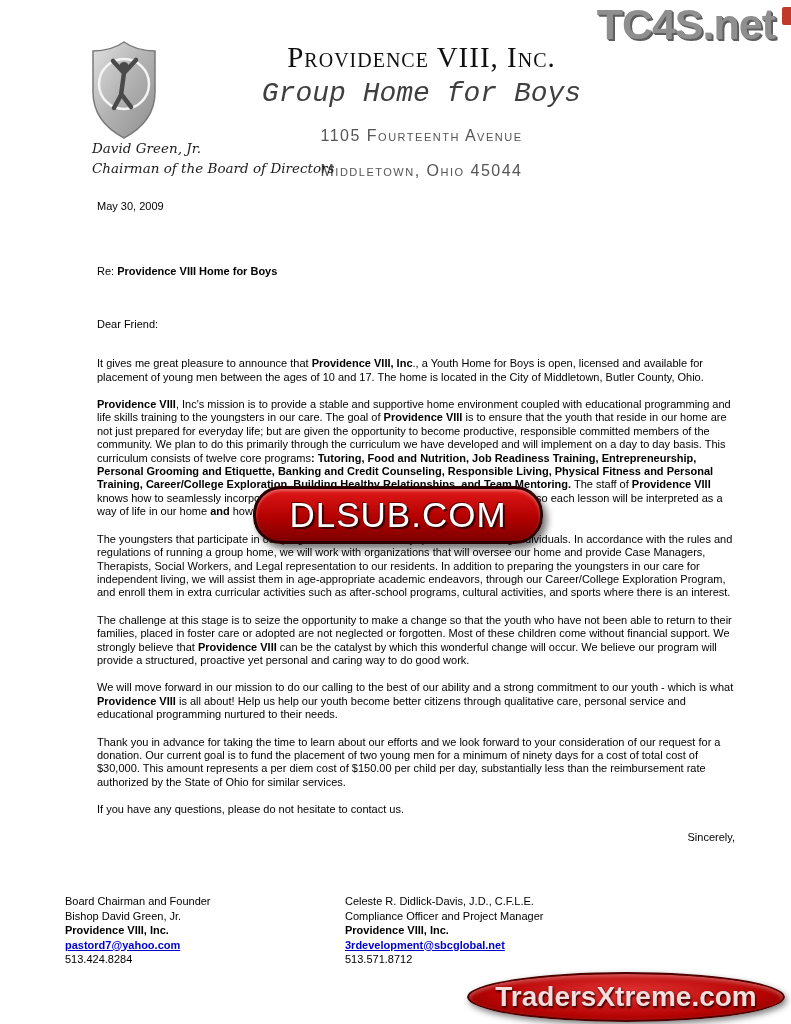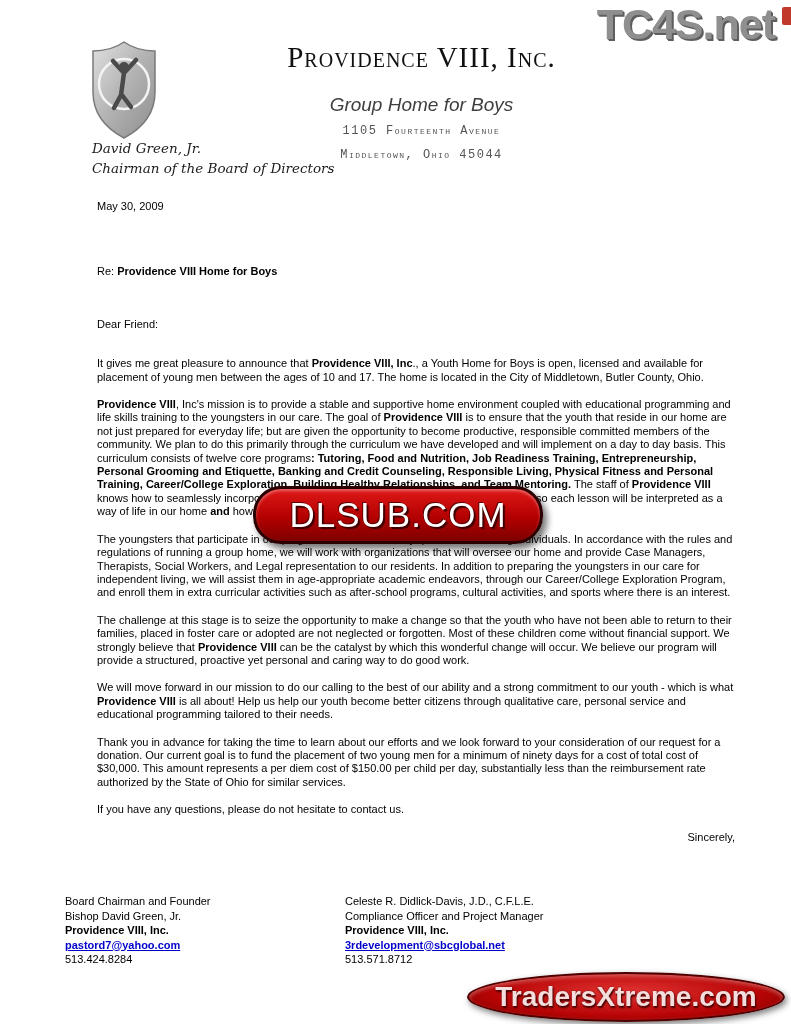--- a/index.html
+++ b/index.html
@@ -51,26 +51,26 @@
   
   .letterhead{position:relative;height:188px;}
   .logo{position:absolute;left:88px;top:40px;}
   .lh-center{position:absolute;left:0;right:0;top:42px;text-align:center;padding-left:52px;}
   .org-name{
     font-family:"Liberation Serif",serif;
     font-variant:small-caps;
     font-size:29px;letter-spacing:1px;color:#101010;line-height:1.05;
   }
   .tagline{
-    font-family:Liberation Sans, sans-serif;font-style:italic;
-    font-size:19px;color:#3f3f3f;margin-top:22px;
+    font-family:Liberation Mono, monospace;font-style:italic;
+    font-size:28px;color:#3f3f3f;margin-top:6px;
   }
   .addr{
-    font-family:Liberation Mono, monospace;font-variant:small-caps;
-    font-size:12px;letter-spacing:1.5px;color:#555;line-height:17px;margin-top:7px;
+    font-family:Liberation Sans, sans-serif;font-variant:small-caps;
+    font-size:16px;letter-spacing:1.5px;color:#555;line-height:17px;margin-top:18px;
   }
   .signatory{
     position:absolute;left:92px;top:138px;
     font-family:"DejaVu Serif",serif;font-style:italic;
     font-size:13.5px;color:#1c1c1c;line-height:20px;
   }
 
   
   .body{padding:0 56px 0 65px;font-size:11px;line-height:13.4px;}
   .body p{margin:0 0 14px 0;padding-left:32px;}
@@ -125,21 +125,21 @@
 
   <main class="body">
     <p class="date">May 30, 2009</p>
     <p class="re"><span>Re: </span><b>Providence VIII Home for Boys</b></p>
     <p class="salutation">Dear Friend:</p>
 
     <p><span>It gives me great pleasure to announce that </span><b>Providence VIII, Inc</b><span>., a Youth Home for Boys is open, licensed and available for placement of young men between the ages of 10 and 17.  The home is located in the City of Middletown, Butler County, Ohio.</span></p>
     <p><b>Providence VIII</b><span>, Inc's mission is to provide a stable and supportive home environment coupled with educational programming and life skills training to the youngsters in our care.  The goal of </span><b>Providence VIII</b><span> is to ensure that the youth that reside in our home are not just prepared for everyday life; but are given the opportunity to become productive, responsible committed members of the community.  We plan to do this primarily through the curriculum we have developed and will implement on a day to day basis.  This curriculum consists of twelve core programs</span><b>: Tutoring, Food and Nutrition, Job Readiness Training, Entrepreneurship, Personal Grooming and Etiquette, Banking and Credit Counseling, Responsible Living, Physical Fitness and Personal Training, Career/College Exploration, Building Healthy Relationships, and Team Mentoring.</b><span>  The staff of </span><b>Providence VIII</b><span> knows how to seamlessly incorporate each of these “elements” into the day to day routine so each lesson will be interpreted as a way of life in our home </span><b>and</b><span> how life will be in the outside world.</span></p>
     <p><span>The youngsters that participate in our program will be nurtured by qualified and caring individuals. In accordance with the rules and regulations of running a group home, we will work with organizations that will oversee our home and provide Case Managers, Therapists, Social Workers, and Legal representation to our residents. In addition to preparing the youngsters in our care for independent living, we will assist them in age-appropriate academic endeavors, through our Career/College Exploration Program, and enroll them in extra curricular activities such as after-school programs, cultural activities, and sports where there is an interest.</span></p>
     <p><span>The challenge at this stage is to seize the opportunity to make a change so that the youth who have not been able to return to their families, placed in foster care or adopted are not neglected or forgotten. Most of these children come without financial support.   We strongly believe that </span><b>Providence VIII</b><span> can be the catalyst by which this wonderful change will occur.  We believe our program will provide a structured, proactive yet personal and caring way to do good work.</span></p>
-    <p><span>We will move forward in our mission to do our calling to the best of our ability and a strong commitment to our youth - which is what </span><b>Providence VIII</b><span> is all about!   Help us help our youth become better citizens through qualitative care, personal service and educational programming tailored to their needs.</span></p>
+    <p><span>We will move forward in our mission to do our calling to the best of our ability and a strong commitment to our youth - which is what </span><b>Providence VIII</b><span> is all about!   Help us help our youth become better citizens through qualitative care, personal service and educational programming nurtured to their needs.</span></p>
     <p><span>Thank you in advance for taking the time to learn about our efforts and we look forward to your consideration of our request for a donation.  Our current goal is to fund the placement of two young men for a minimum of ninety days for a cost of total cost of $30,000.  This amount represents a per diem cost of $150.00 per child per day, substantially less than the reimbursement rate authorized by the State of Ohio for similar services.</span></p>
 
     <p class="closing"> If you have any questions, please do not hesitate to contact us.</p>
     <p class="sincerely">Sincerely,</p>
   </main>
 
   <section class="sig-block">
     <div class="sig-col">
       <div>Board Chairman and Founder</div>
       <div>Bishop David Green, Jr.</div>

